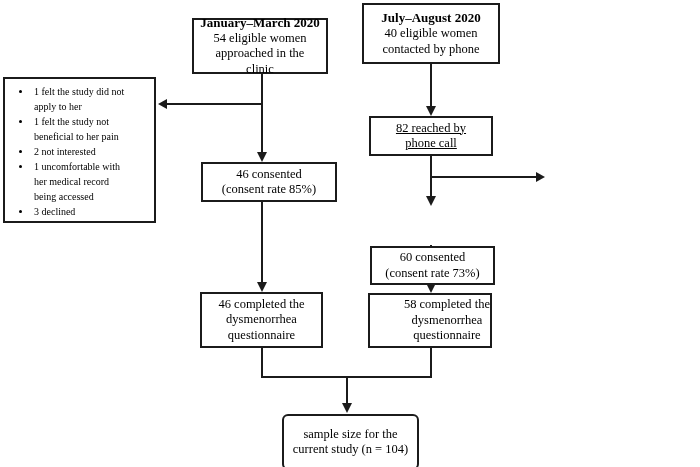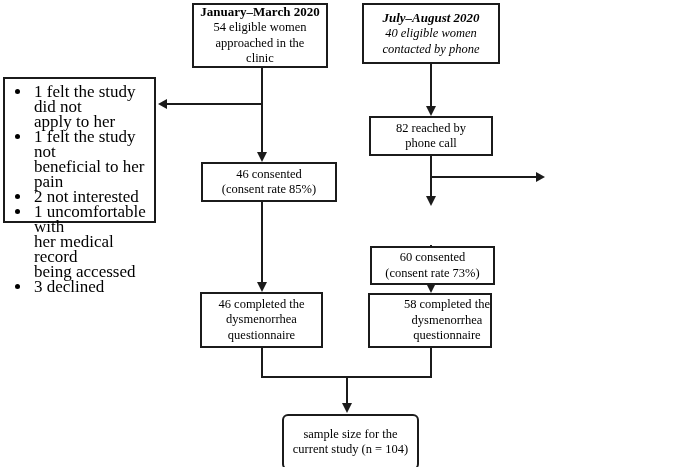--- a/index.html
+++ b/index.html
@@ -30,39 +30,39 @@
     font-size: 12.5px;
     line-height: 15.5px;
   }
   .box .line-group { white-space: pre-line; }
   .box .title { font-weight: bold; font-size: 13px; line-height: 16px; }
   .bullet-box {
     position: absolute;
     box-sizing: border-box;
     border: 2px solid #1b1b1b;
     background: #ffffff;
-    font-size: 17px;
+    font-size: 10px;
     line-height: 15px;
     text-align: left;
   }
   .bullet-box ul {
     margin: 5px 0 0 0;
     padding-left: 27px;
     list-style-type: disc;
   }
   .bullet-box li {
     padding-left: 2px;
     margin: 0;
     white-space: pre-line;
   }
   
-  #box-clinic-recruitment { left: 192px; top: 3px;   width: 136px; height: 65px; }
-  #box-phone-recruitment  { left: 362px; top: 3px;   width: 138px; height: 61px; font-style: italic; }
+  #box-clinic-recruitment { left: 192px; top: 18px;   width: 136px; height: 56px; }
+  #box-phone-recruitment  { left: 362px; top: 3px;   width: 138px; height: 61px; }
   #box-clinic-exclusions  { left: 3px;   top: 77px;  width: 153px; height: 146px; }
-  #box-phone-reached      { left: 369px; top: 116px; width: 124px; height: 40px; }
+  #box-phone-reached      { left: 369px; top: 116px; width: 124px; height: 40px; text-decoration: underline; }
   #box-clinic-consented   { left: 201px; top: 162px; width: 136px; height: 40px; }
   #box-phone-consented    { left: 370px; top: 206px; width: 125px; height: 39px; margin-top: 40px; }
   #box-phone-exclusions   { left: 545px; top: 121px; width: 150px; height: 147px; }
   #box-clinic-completed   { left: 200px; top: 292px; width: 123px; height: 56px; }
   #box-phone-completed    { left: 368px; top: 293px; width: 124px; height: 55px; align-items: flex-end; }
   #box-sample-size        { left: 282px; top: 414px; width: 137px; height: 56px; border-radius: 6px; }
 </style>
 </head>
 <body>
 

